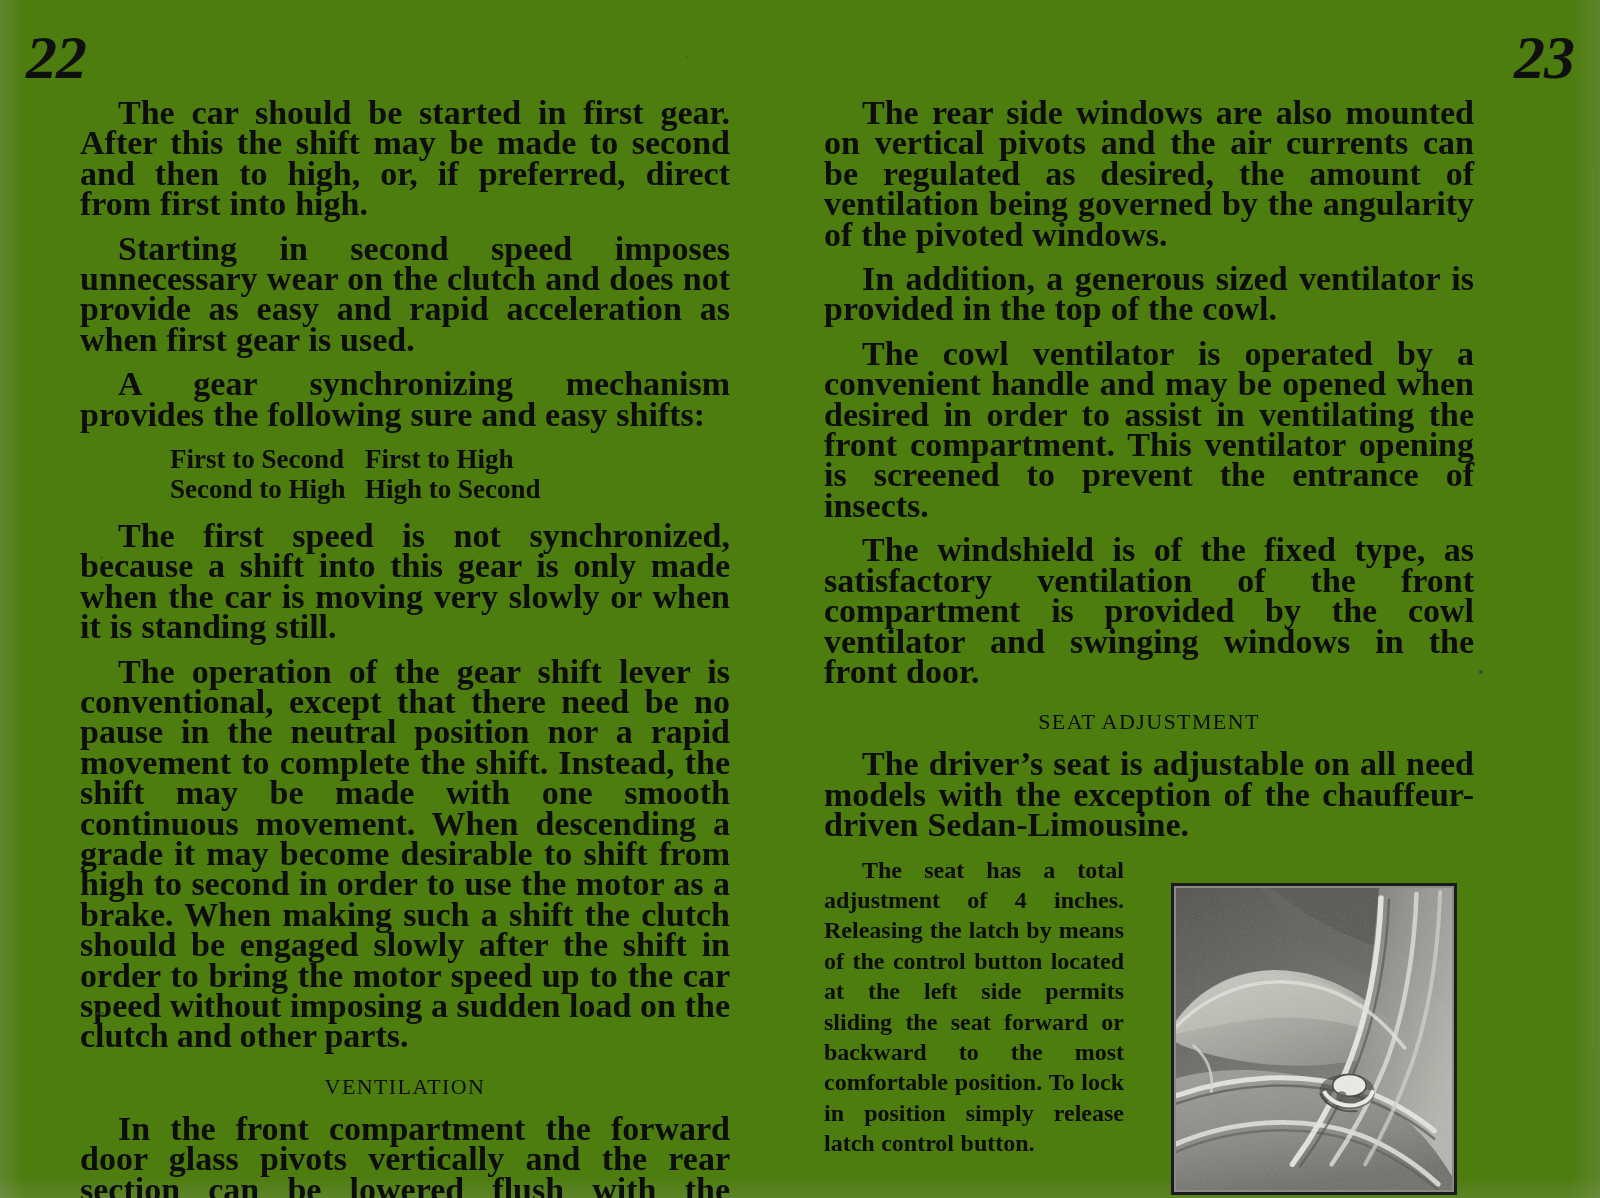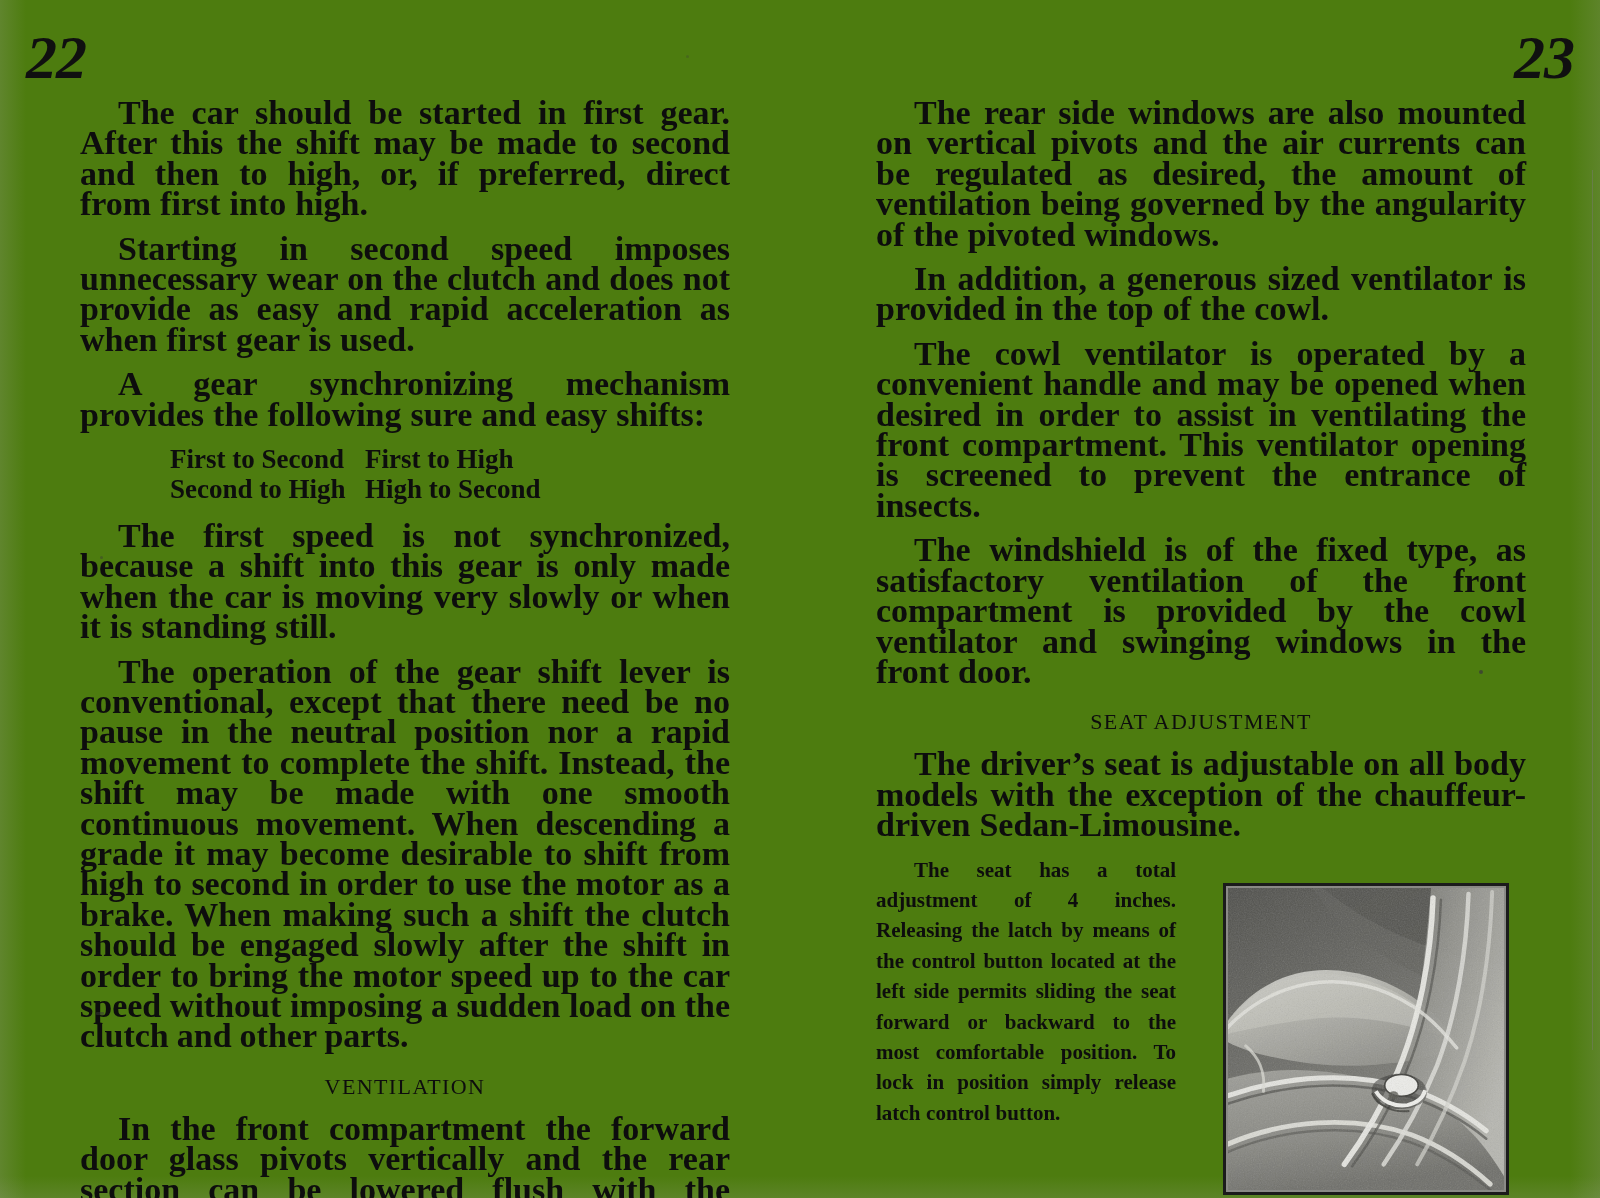--- a/index.html
+++ b/index.html
@@ -63,21 +63,21 @@
   .folio-left  { left: 26px;  top: 26px; }
   .folio-right { right: 26px; top: 26px; }
 
   
   .column {
     position: absolute;
     top: 98px;
     width: 650px;
   }
   .column-left  { left: 80px; }
-  .column-right { left: 876px; }
+  .column-right { left: 824px; }
 
   p.body-par {
     margin: 0 0 14px 0;
     font-family: "Liberation Serif", "DejaVu Serif", serif;
     font-weight: 700;
     font-size: 34px;
     line-height: 30.4px;
     text-align: justify;
     text-indent: 38px;
     -webkit-hyphens: none;
@@ -120,21 +120,21 @@
     margin-top: 14px;
     min-height: 330px;
   }
   .seat-text {
     width: 300px;
   }
   .seat-text p {
     margin: 0;
     font-family: "Liberation Serif", "DejaVu Serif", serif;
     font-weight: 700;
-    font-size: 21px;
+    font-size: 24px;
     line-height: 30.4px;
     text-align: justify;
     text-indent: 38px;
     word-spacing: 0.5px;
   }
 
   .photo-frame {
     position: absolute;
     left: 347px;
     top: 28px;
@@ -199,21 +199,21 @@
 
   <div class="column column-right">
 
     <p class="body-par">The rear side windows are also mounted on vertical pivots and the air currents can be regulated as desired, the amount of ventilation being governed by the angularity of the pivoted windows.</p>
     <p class="body-par">In addition, a generous sized ventilator is provided in the top of the cowl.</p>
     <p class="body-par">The cowl ventilator is operated by a convenient handle and may be opened when desired in order to assist in ventilating the front compartment. This ventilator opening is screened to prevent the entrance of insects.</p>
     <p class="body-par">The windshield is of the fixed type, as satisfactory ventilation of the front compartment is provided by the cowl ventilator and swinging windows in the front door.</p>
 
     <h2 class="section-head">SEAT ADJUSTMENT</h2>
 
-    <p class="body-par">The driver’s seat is adjustable on all body models with the exception of the chauffeur-driven Sedan-Limousine.</p>
+    <p class="body-par">The driver’s seat is adjustable on all need models with the exception of the chauffeur-driven Sedan-Limousine.</p>
 
     <div class="seat-block">
 
       <div class="seat-text">
         <p>The seat has a total adjustment of 4 inches. Releasing the latch by means of the control button located at the left side permits sliding the seat forward or backward to the most comfortable position. To lock in position simply release latch control button.</p>
       </div>
 
       <div class="photo-frame">
         <div class="photo-inner">
           <svg class="photo-svg" viewBox="0 0 280 306" preserveAspectRatio="none">

